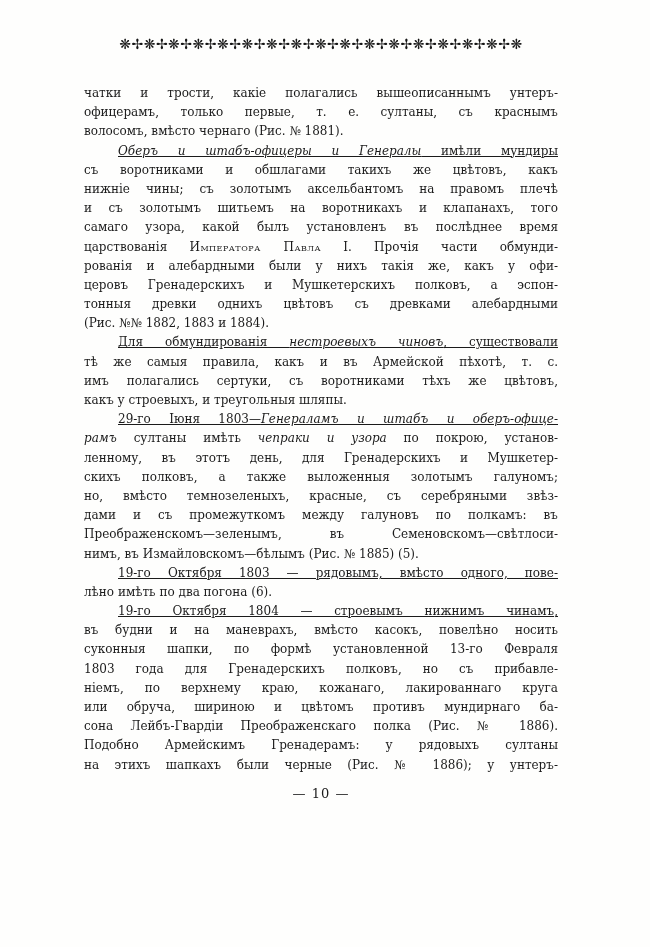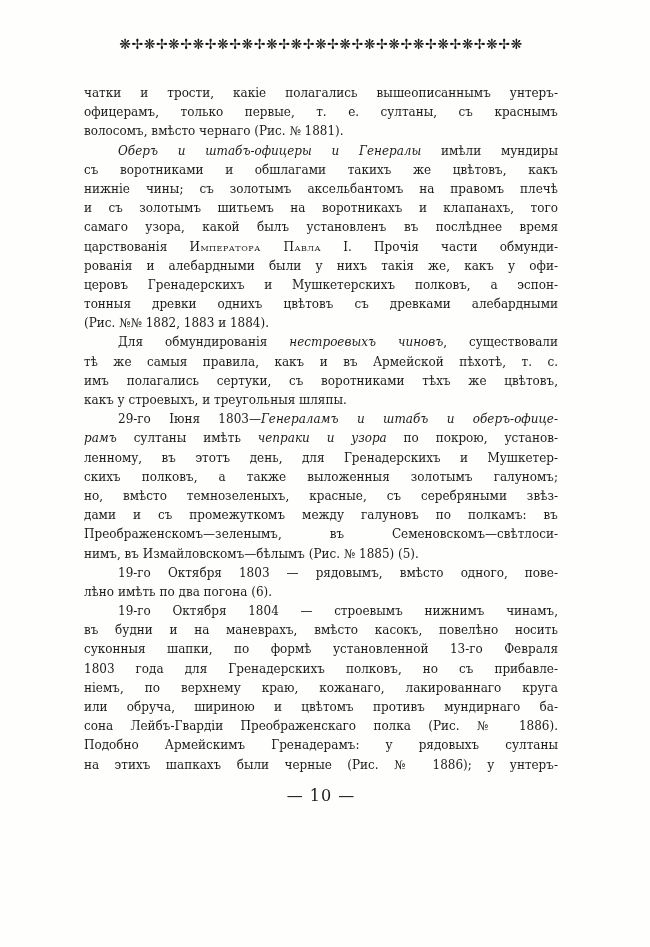--- a/index.html
+++ b/index.html
@@ -42,30 +42,31 @@
     text-align: justify;
     text-align-last: justify;
     white-space: nowrap;
     overflow: visible;
   }
   .line.end {
     text-align-last: left;
   }
   .line.indent {
     text-indent: 34px;
+    text-decoration: underline;
   }
   .line span.i { font-style: italic; }
   .line span.sc { font-variant: small-caps; letter-spacing: 0.5px; }
   .footer {
     position: absolute;
     left: 84px;
     top: 786px;
     width: 474px;
     text-align: center;
-    font-size: 16px;
+    font-size: 13px;
     letter-spacing: 1px;
     color: #1b1b1b;
   }
 </style>
 </head>
 <body>
 
 <div class="page">
   <div class="ornament">❋✢❋✢❋✢❋✢❋✢❋✢❋✢❋✢❋✢❋✢❋✢❋✢❋✢❋✢❋✢❋✢❋</div>
 

